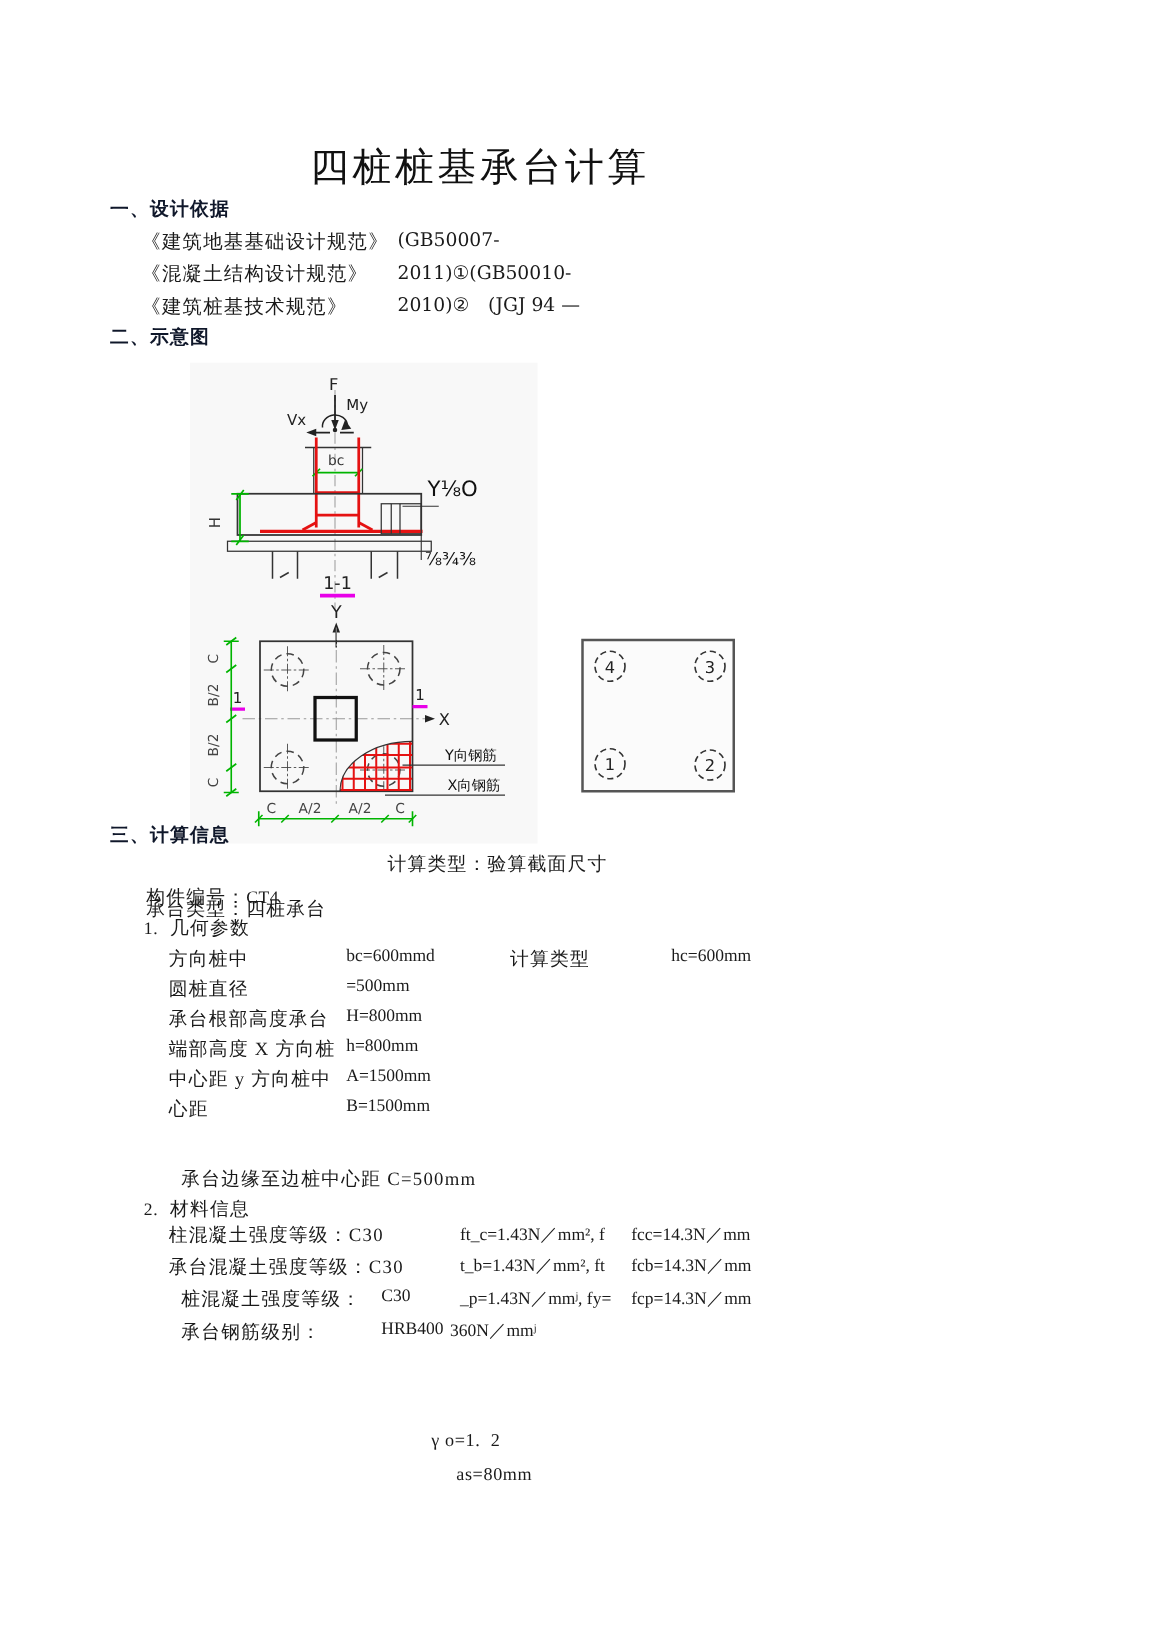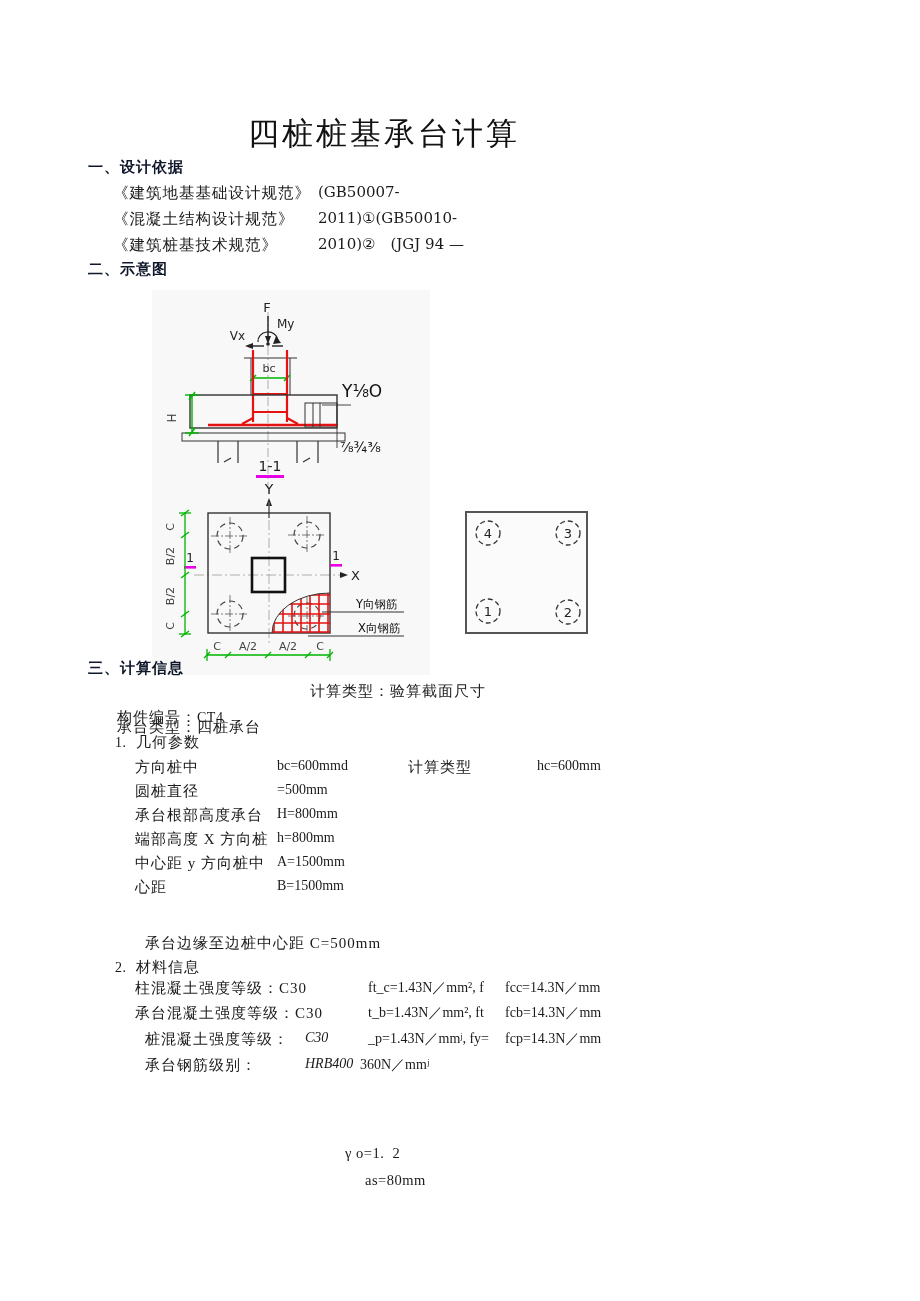--- a/index.html
+++ b/index.html
@@ -16,21 +16,21 @@
   .ref-row{position:absolute;left:0;width:100%;height:24px;}
   .body-line{font-size:15px;letter-spacing:1px;}
   .latin{font-size:14px;letter-spacing:0.5px;text-align:center;}
   .geo-row,.mat-row{position:absolute;left:0;width:100%;height:22px;}
   .g1{position:absolute;left:135px;font-size:15px;letter-spacing:1px;}
   .g2{position:absolute;left:277px;font-size:14px;}
   .g3{position:absolute;left:408px;font-size:15px;letter-spacing:1px;}
   .g4{position:absolute;left:537px;font-size:14px;}
   .m-lbl{position:absolute;left:135px;font-size:15px;letter-spacing:1px;}
   .m-lbl.ind{left:145px;}
-  .m-val{position:absolute;left:305px;font-size:14px;font-style:italic;}
+  .m-val{position:absolute;left:305px;font-size:14px;}
   .m-frm{position:absolute;left:368px;font-size:14px;}
   .m-fv{position:absolute;left:505px;font-size:14px;}
   .pre{white-space:pre;}
   svg text{font-family:"DejaVu Sans","Liberation Sans",sans-serif;}
 </style>
 </head>
 <body>
 
 <div id="page">
 

